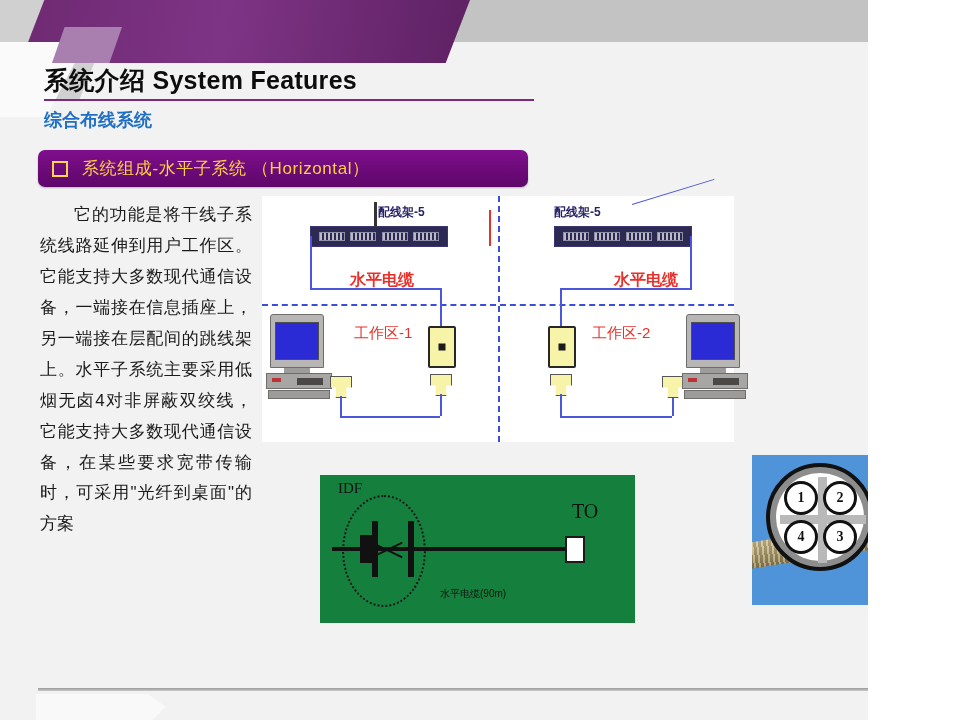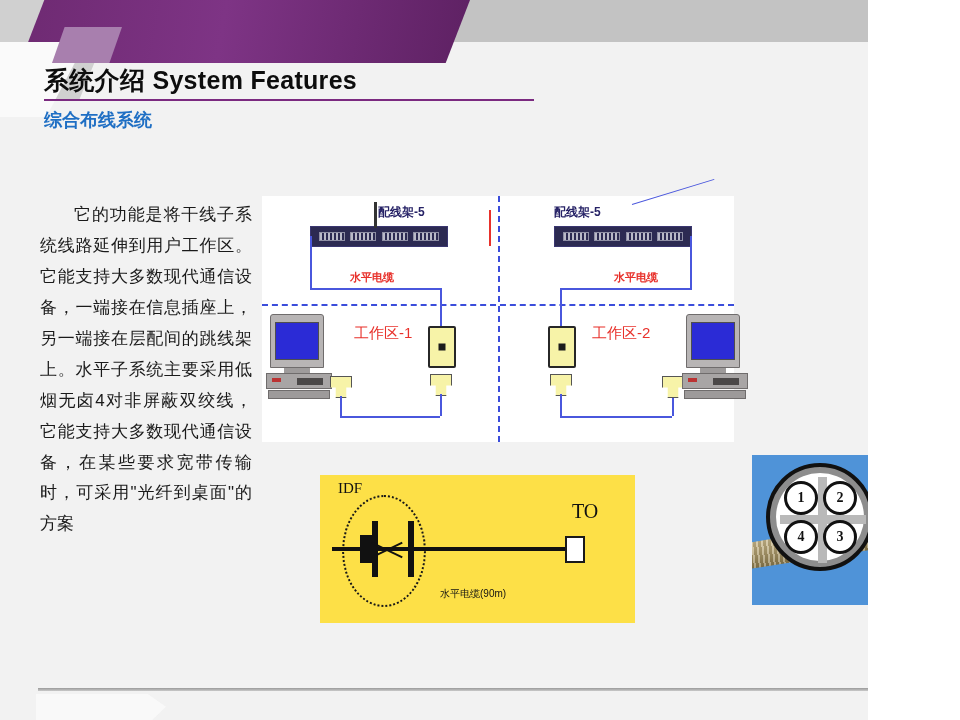--- a/index.html
+++ b/index.html
@@ -159,21 +159,21 @@
   }
   .panel-stub {
     position: absolute;
     width: 3px;
     background: #333;
   }
 
   .cable-label {
     position: absolute;
     color: #e8312b;
-    font-size: 11px;
+    font-size: 16px;
     font-weight: bold;
     white-space: nowrap;
   }
   .zone-label {
     position: absolute;
     color: #e8312b;
     font-size: 15px;
     font-weight: normal;
     white-space: nowrap;
   }
@@ -260,21 +260,21 @@
     background: #9d9a9a;
     border: 1px solid #6f6c6c;
     box-sizing: border-box;
   }
 
   
   .fig-bottom {
     position: absolute;
     left: 320px; top: 475px;
     width: 315px; height: 148px;
-    background: #fde047;
+    background: #15803d;
   }
   .idf-ellipse {
     position: absolute;
     left: 22px; top: 20px;
     width: 84px; height: 112px;
     border: 2px dotted #171717;
     border-radius: 50%;
     box-sizing: border-box;
   }
   .idf-label {
@@ -426,20 +426,24 @@
   <div class="hdr-gray-band"></div>
   <div class="hdr-gray-slab"></div>
   <div class="hdr-purple-main"></div>
   <div class="hdr-white-wedge"></div>
   <div class="hdr-purple-light"></div>
 
   <div class="page-title">系统介绍 System Features</div>
   <div class="title-rule"></div>
   <div class="page-subtitle">综合布线系统</div>
 
+  <div class="section-banner">
+    <span class="banner-bullet"></span>
+    <span class="banner-text">系统组成-水平子系统 （Horizontal）</span>
+  </div>
 
   <div class="body-text">它的功能是将干线子系统线路延伸到用户工作区。它能支持大多数现代通信设备，一端接在信息插座上，另一端接在层配间的跳线架上。水平子系统主要采用低烟无卤4对非屏蔽双绞线，它能支持大多数现代通信设备，在某些要求宽带传输时，可采用"光纤到桌面"的方案</div>
 
   <div class="fig-top">
     <div class="fig-top-inner">
 
       <div class="floor-line" style="top:108px;"></div>
 
       <div class="vert-divider" style="left:236px; top:0px; height:246px;"></div>
 

